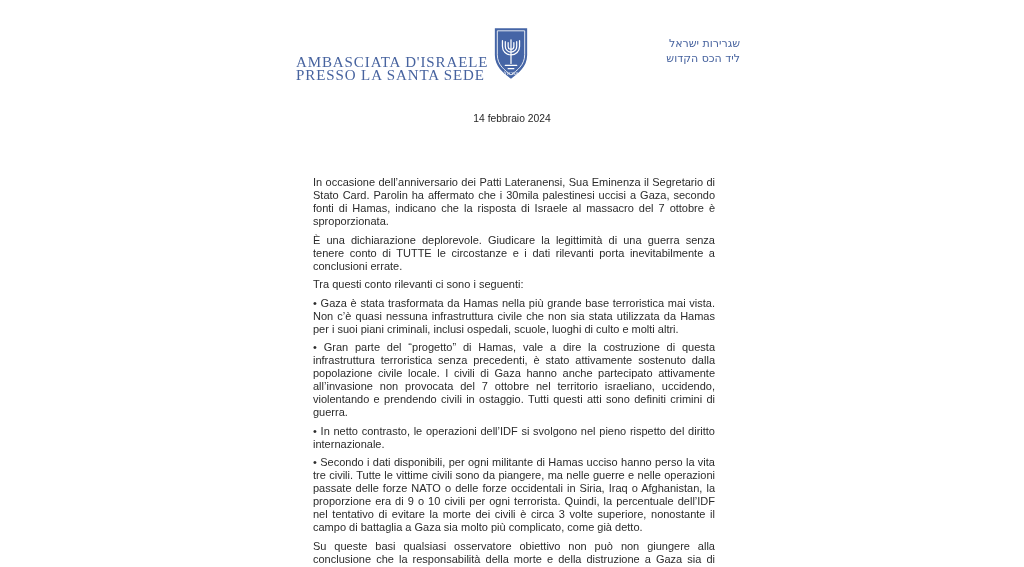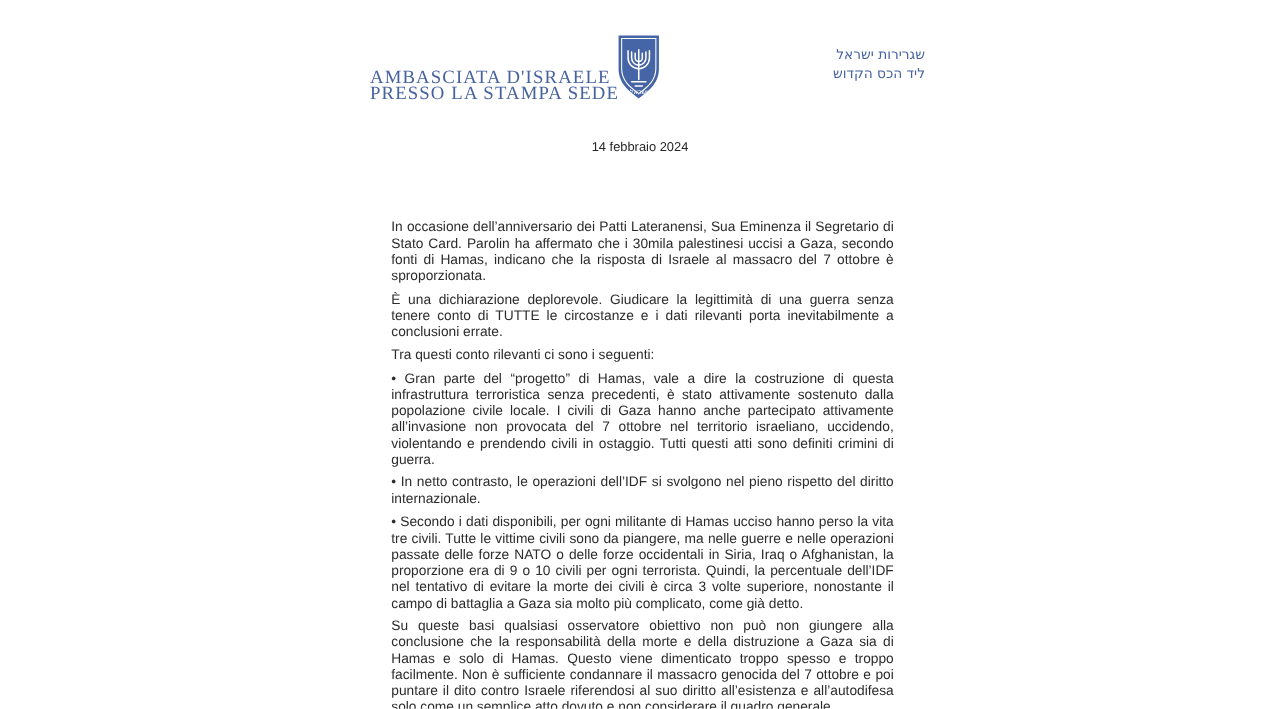--- a/index.html
+++ b/index.html
@@ -83,21 +83,21 @@
   }
 </style>
 </head>
 <body>
 
 <div class="page">
 
   <header>
     <div class="lh-left">
       <div>AMBASCIATA D'ISRAELE</div>
-      <div>PRESSO LA STAMPA SEDE</div>
+      <div>PRESSO LA SANTA SEDE</div>
     </div>
 
     <div class="lh-emblem">
       <svg viewBox="0 0 40 56" width="38" height="54" aria-hidden="true">
         <path d="M3 1 h34 v28 c0 13 -10 19.5 -17 25 c-7 -5.5 -17 -12 -17 -25 z" fill="#4565a6"></path>
         <path d="M5.6 3.6 h28.8 v25.2 c0 11 -8.3 16.6 -14.4 21.3 c-6.1 -4.7 -14.4 -10.3 -14.4 -21.3 z" fill="none" stroke="#ffffff" stroke-width="0.9"></path>
         <g fill="none" stroke="#ffffff" stroke-width="1.3" stroke-linecap="round">
           <path d="M20 13 v25"></path>
           <path d="M17 16 v4 a3 3 0 0 0 6 0 v-4"></path>
           <path d="M14 15 v5 a6 6 0 0 0 12 0 v-5"></path>
@@ -116,19 +116,20 @@
   </header>
 
   <div class="title-block">
     <div class="doc-date">14 febbraio 2024</div>
   </div>
 
   <main class="doc-body">
       <p>In occasione dell’anniversario dei Patti Lateranensi, Sua Eminenza il Segretario di Stato Card. Parolin ha affermato che i 30mila palestinesi uccisi a Gaza, secondo fonti di Hamas, indicano che la risposta di Israele al massacro del 7 ottobre è sproporzionata.</p>
       <p>È una dichiarazione deplorevole. Giudicare la legittimità di una guerra senza tenere conto di TUTTE le circostanze e i dati rilevanti porta inevitabilmente a conclusioni errate.</p>
       <p>Tra questi conto rilevanti ci sono i seguenti:</p>
+      <p>• Gaza è stata trasformata da Hamas nella più grande base terroristica mai vista. Non c’è quasi nessuna infrastruttura civile che non sia stata utilizzata da Hamas per i suoi piani criminali, inclusi ospedali, scuole, luoghi di culto e molti altri.</p>
       <p>• Gran parte del “progetto” di Hamas, vale a dire la costruzione di questa infrastruttura terroristica senza precedenti, è stato attivamente sostenuto dalla popolazione civile locale. I civili di Gaza hanno anche partecipato attivamente all’invasione non provocata del 7 ottobre nel territorio israeliano, uccidendo, violentando e prendendo civili in ostaggio. Tutti questi atti sono definiti crimini di guerra.</p>
       <p>• In netto contrasto, le operazioni dell’IDF si svolgono nel pieno rispetto del diritto internazionale.</p>
       <p>• Secondo i dati disponibili, per ogni militante di Hamas ucciso hanno perso la vita tre civili. Tutte le vittime civili sono da piangere, ma nelle guerre e nelle operazioni passate delle forze NATO o delle forze occidentali in Siria, Iraq o Afghanistan, la proporzione era di 9 o 10 civili per ogni terrorista. Quindi, la percentuale dell’IDF nel tentativo di evitare la morte dei civili è circa 3 volte superiore, nonostante il campo di battaglia a Gaza sia molto più complicato, come già detto.</p>
       <p>Su queste basi qualsiasi osservatore obiettivo non può non giungere alla conclusione che la responsabilità della morte e della distruzione a Gaza sia di Hamas e solo di Hamas. Questo viene dimenticato troppo spesso e troppo facilmente. Non è sufficiente condannare il massacro genocida del 7 ottobre e poi puntare il dito contro Israele riferendosi al suo diritto all’esistenza e all’autodifesa solo come un semplice atto dovuto e non considerare il quadro generale.</p>
     </main>
 
 </div>
 
 </body></html>

